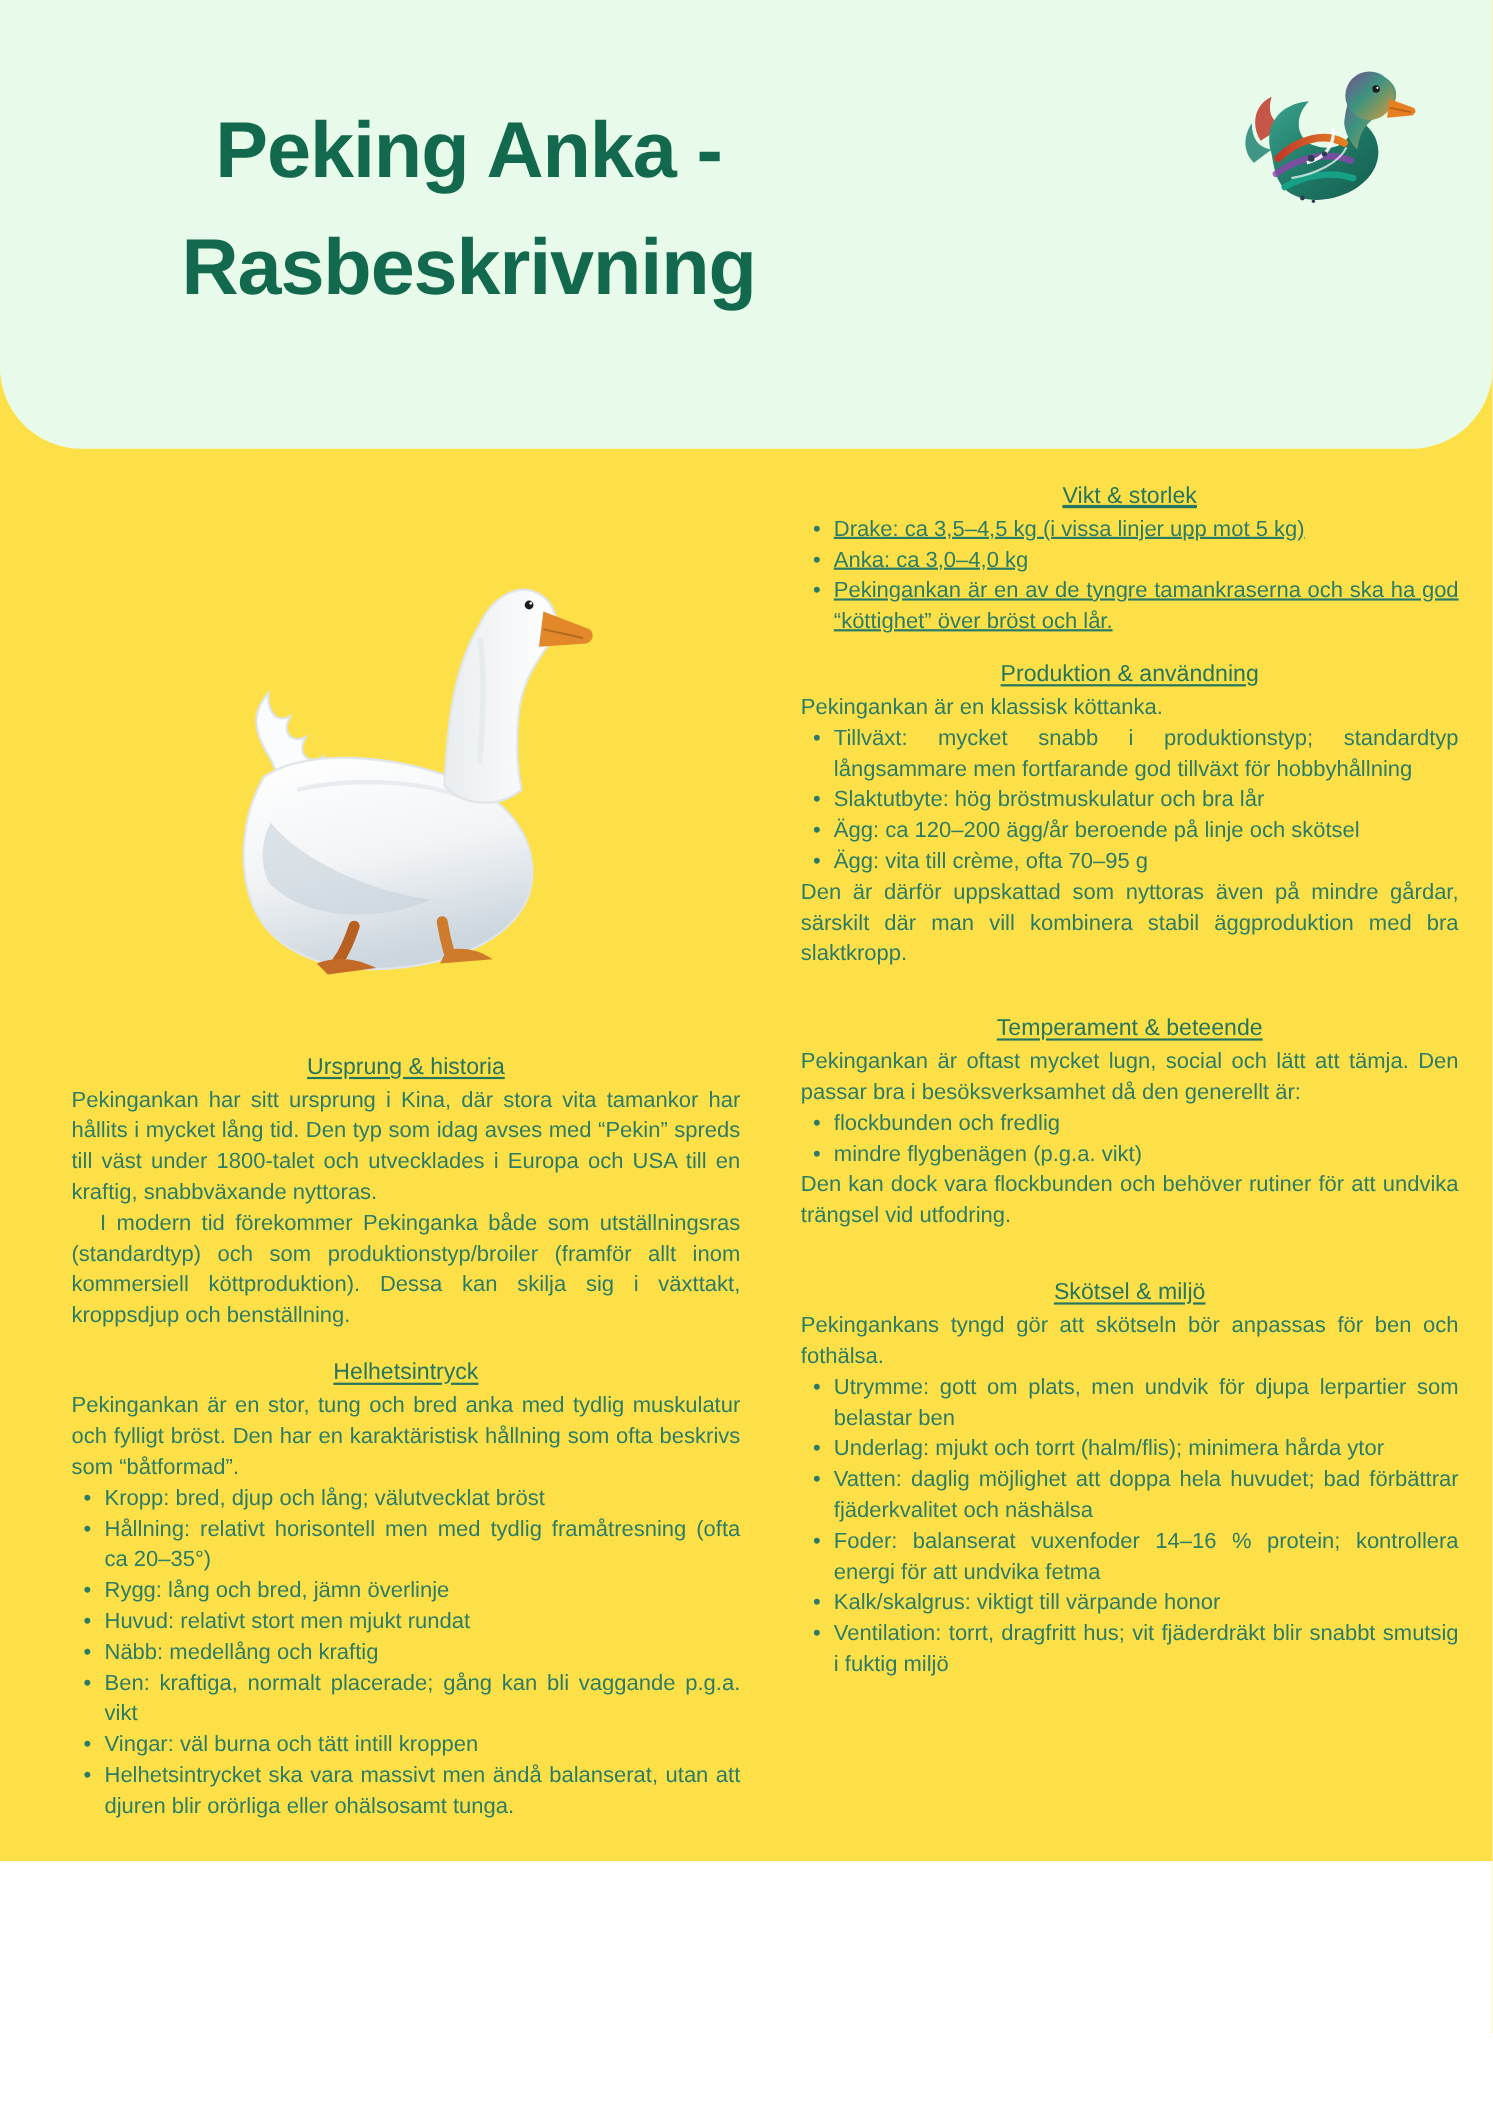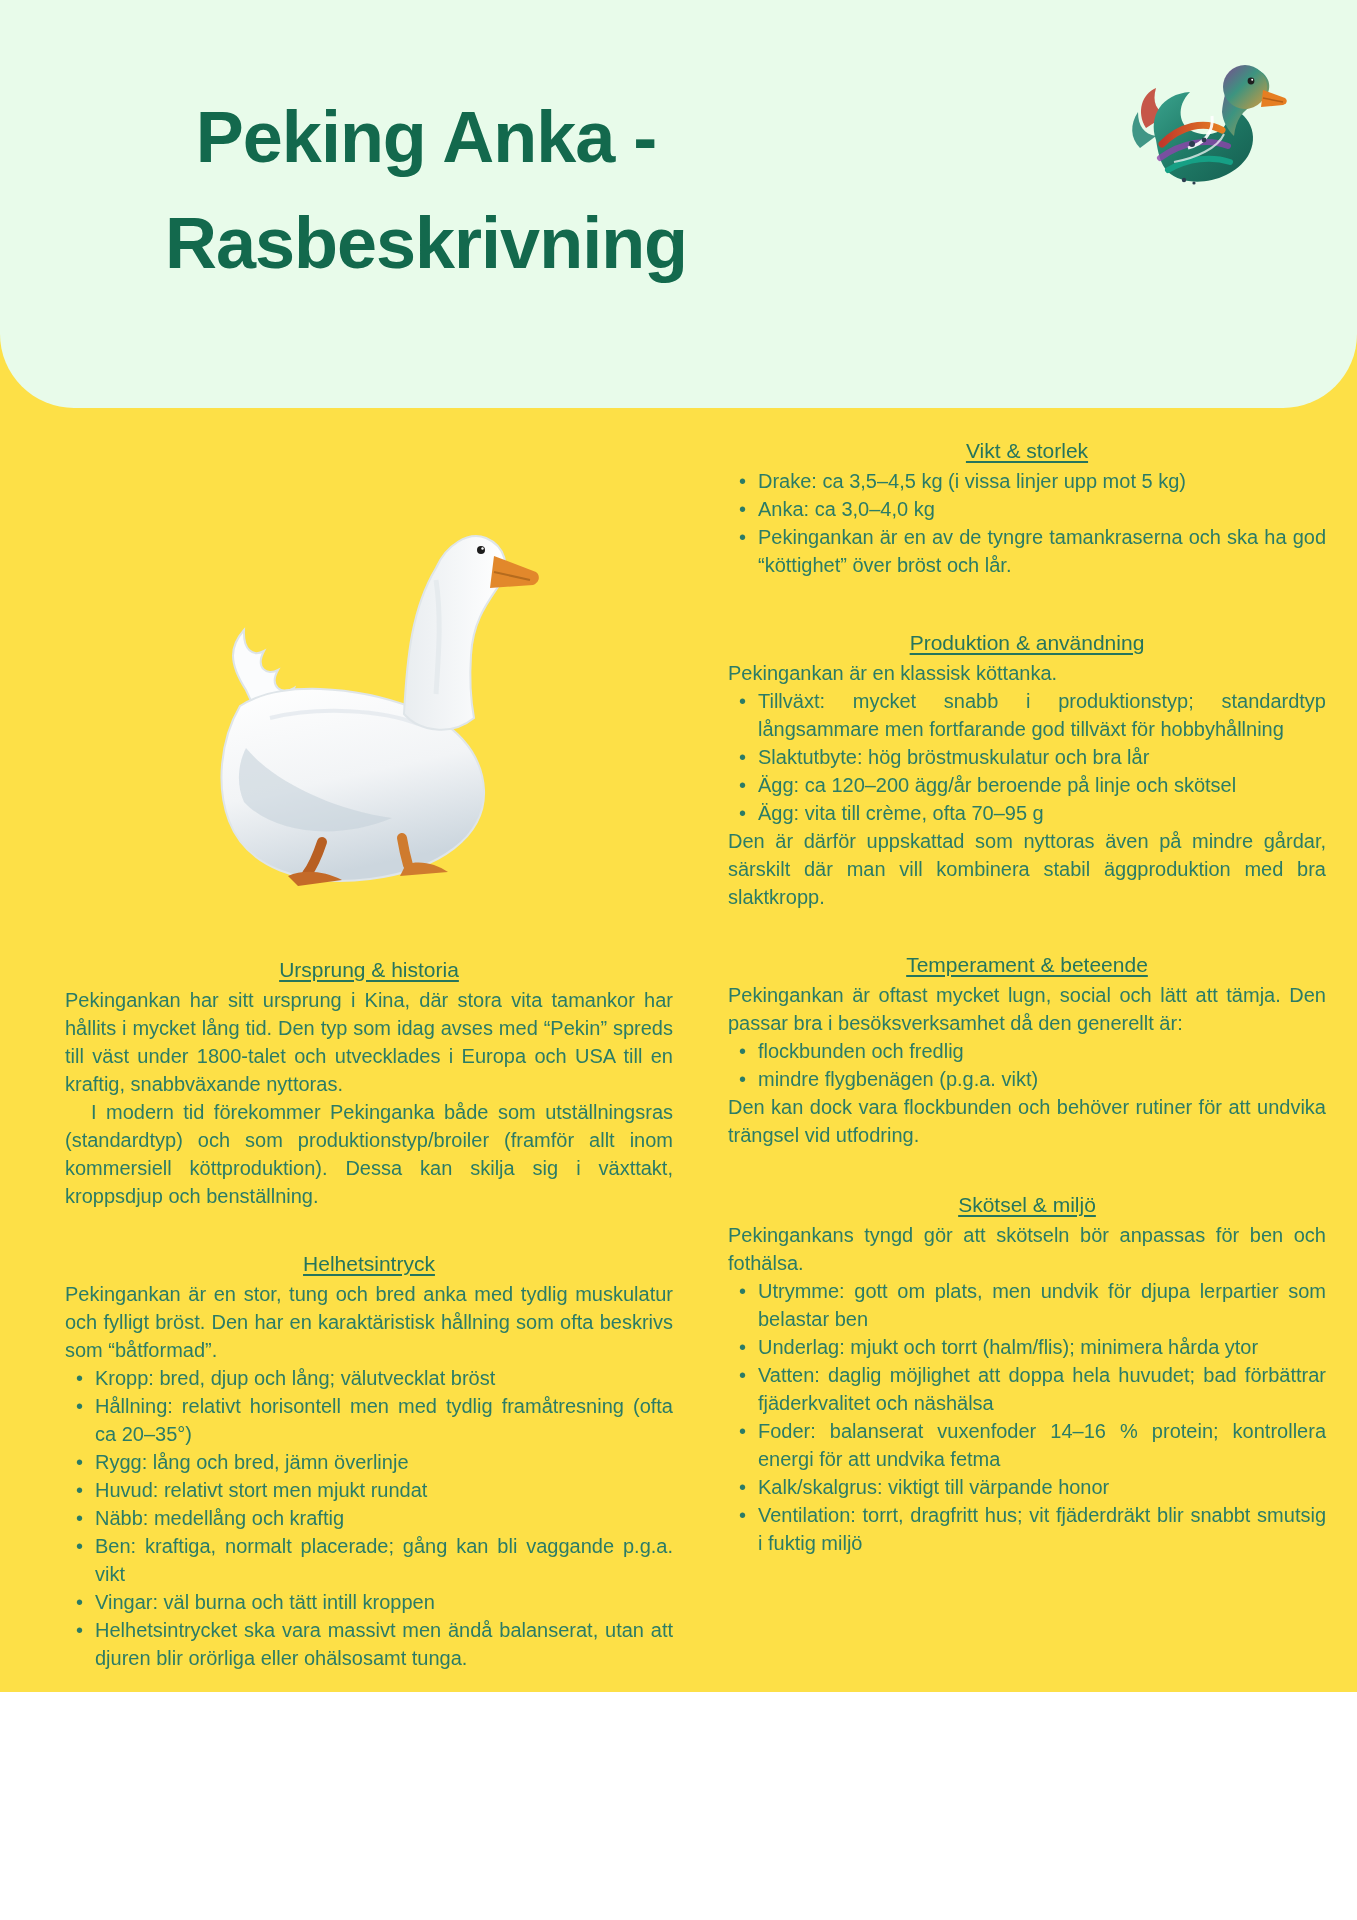--- a/index.html
+++ b/index.html
@@ -24,24 +24,24 @@
   .sec{margin:0;}
   .sec-heading{
     font-size:21px;font-weight:400;margin:0 0 2px 0;text-align:center;
     color:#26755d;text-decoration:underline;text-underline-offset:3px;
   }
   .col p{margin:0;text-align:justify;}
   p.indent{text-indent:26px;}
   ul.bullets{list-style:none;margin:0;padding:0;}
   ul.bullets li{position:relative;padding-left:30px;text-align:justify;}
   ul.bullets li::before{content:"\2022";position:absolute;left:11px;top:0;}
-  .mb-vikt{margin-bottom:50px;}
+  .mb-vikt{margin-bottom:20px;text-decoration:underline;}
   .mb-prod{margin-bottom:40px;}
   .mb-temp{margin-bottom:42px;}
-  .mb-ursprung{margin-bottom:40px;}
+  .mb-ursprung{margin-bottom:24px;}
   .footer{
     position:absolute;top:1926px;left:0;width:100%;text-align:center;
     font-size:20px;font-weight:bold;color:#13694d;padding-left:16px;
   }
 </style>
 </head>
 <body>
 
 <div class="page">
 

